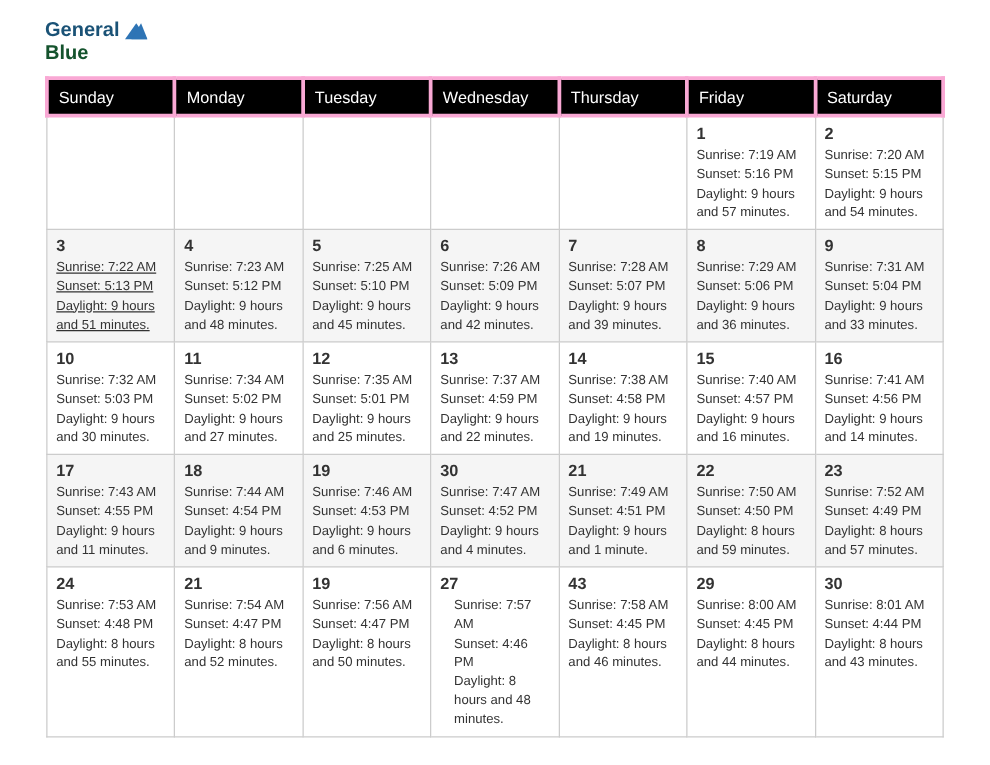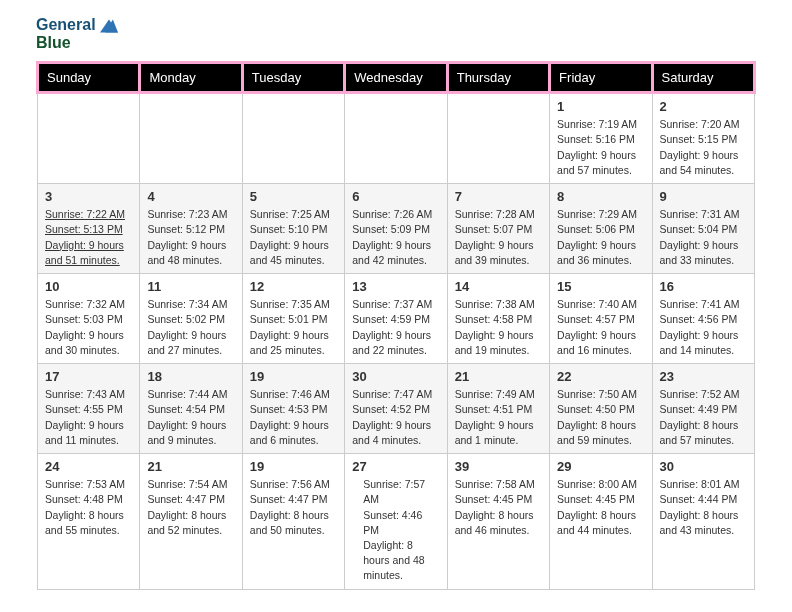--- a/index.html
+++ b/index.html
@@ -224,21 +224,21 @@
 Sunset: 4:47 PM
 Daylight: 8 hours and 50 minutes.</div>
           </td>
           <td>
             <span class="day-num">27</span>
             <div class="day-detail" style="white-space: pre-line; margin-left: 11px;">Sunrise: 7:57 AM
 Sunset: 4:46 PM
 Daylight: 8 hours and 48 minutes.</div>
           </td>
           <td>
-            <span class="day-num">39</span>
+            <span class="day-num">43</span>
             <div class="day-detail" style="white-space: pre-line;">Sunrise: 7:58 AM
 Sunset: 4:45 PM
 Daylight: 8 hours and 46 minutes.</div>
           </td>
           <td>
             <span class="day-num">29</span>
             <div class="day-detail" style="white-space: pre-line;">Sunrise: 8:00 AM
 Sunset: 4:45 PM
 Daylight: 8 hours and 44 minutes.</div>
           </td>

